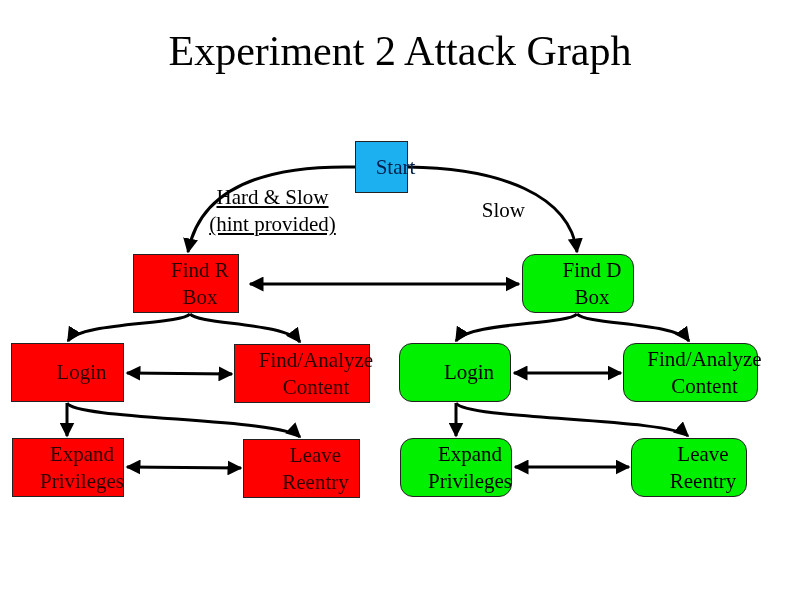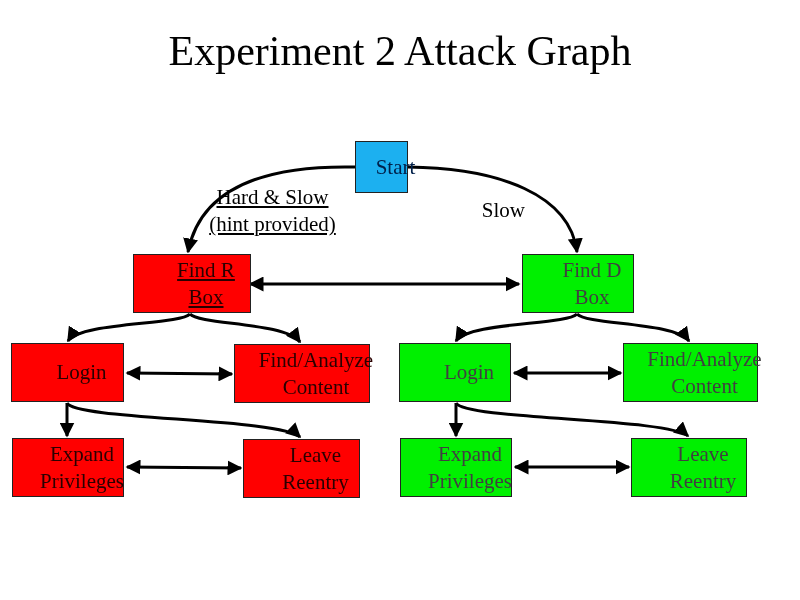--- a/index.html
+++ b/index.html
@@ -5,21 +5,21 @@
     html, body { margin: 0; padding: 0; background: #ffffff; }
     body { width: 800px; height: 600px; position: relative; overflow: hidden;
            font-family: "Liberation Serif", "DejaVu Serif", serif; color: #000; }
     #title { position: absolute; left: 0; top: 26px; width: 800px; text-align: center;
              font-size: 42px; line-height: 50px; }
     svg#edges { position: absolute; left: 0; top: 0; }
     .node { position: absolute; box-sizing: border-box; border: 1px solid #222;
             display: flex; align-items: center; justify-content: center; text-align: center;
             font-size: 21px; line-height: 27px; cursor: pointer; padding-left: 28px; }
     .node.red { background: #ff0000; color: #2a0000; }
-    .node.green { background: #00f000; color: #404040; }
+    .node.green { background: #00f000; color: #000000; border-radius: 13px; }
     .node.blue { background: #1cb0f0; color: #00204a; }
     .node span { white-space: pre-line; }
     .label { position: absolute; font-size: 21px; line-height: 27px; text-align: center; }
   </style>
 </head>
 <body>
 
 <div id="title">Experiment 2 Attack Graph</div>
 
 <svg id="edges" width="800" height="600">
@@ -50,21 +50,21 @@
 </svg>
 
 <div class="label" style="left:195px; top:184px; width:155px;text-decoration:underline;"><span style="white-space:pre-line">Hard &amp; Slow
 (hint provided)</span></div>
 <div class="label" style="left:455px; top:197px; width:70px;text-align:right;"><span>Slow</span></div>
 
 <div class="node blue" style="left: 355px; top: 141px; width: 53px; height: 52px; background: rgb(28, 176, 240);">
     <span>Start</span>
   </div>
 
-<div class="node red" style="left: 133px; top: 254px; width: 118px; height: 59px; background: rgb(255, 0, 0); text-decoration: underline;">
+<div class="node red" style="left: 133px; top: 254px; width: 106px; height: 59px; background: rgb(255, 0, 0);">
     <span>Find R
 Box</span>
   </div>
 <div class="node green" style="left: 522px; top: 254px; width: 112px; height: 59px; background: rgb(0, 240, 0);">
     <span>Find D
 Box</span>
   </div>
 
 <div class="node red" style="left: 11px; top: 343px; width: 113px; height: 59px; background: rgb(255, 0, 0);">
     <span>Login</span>

